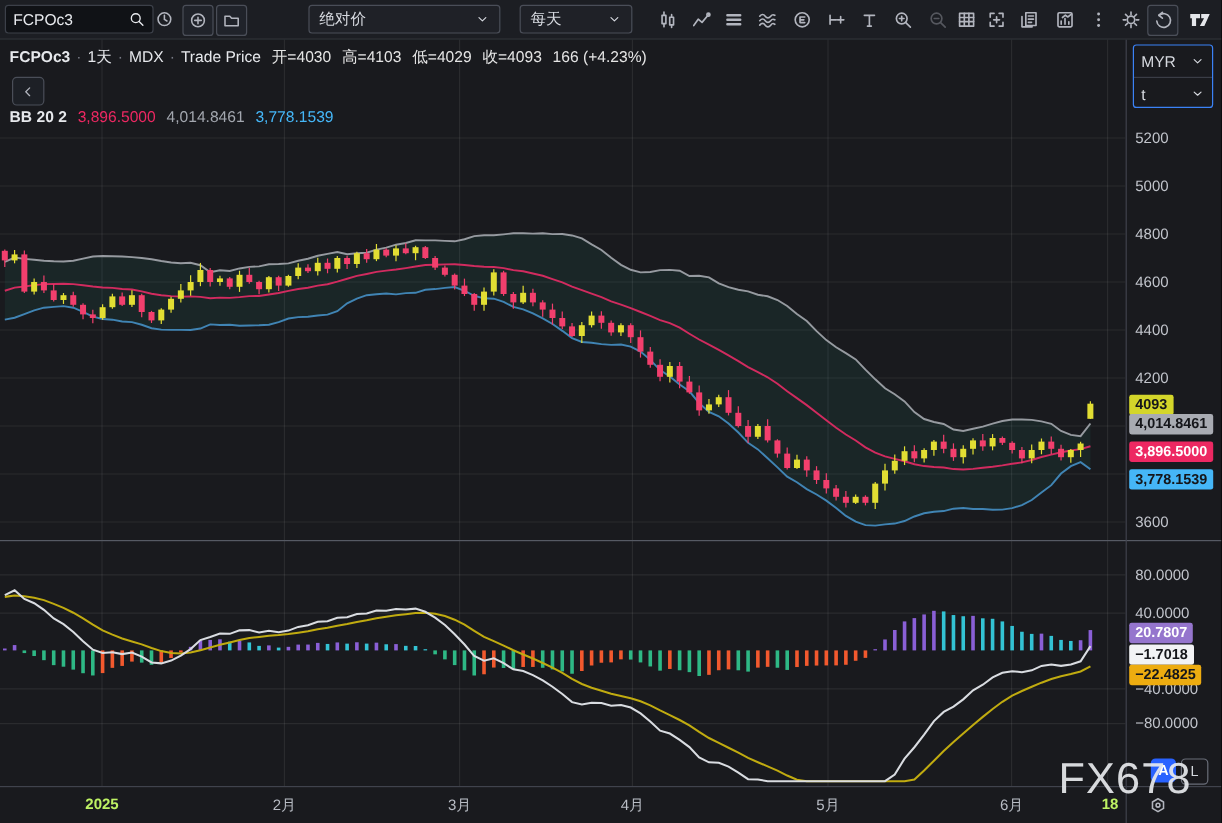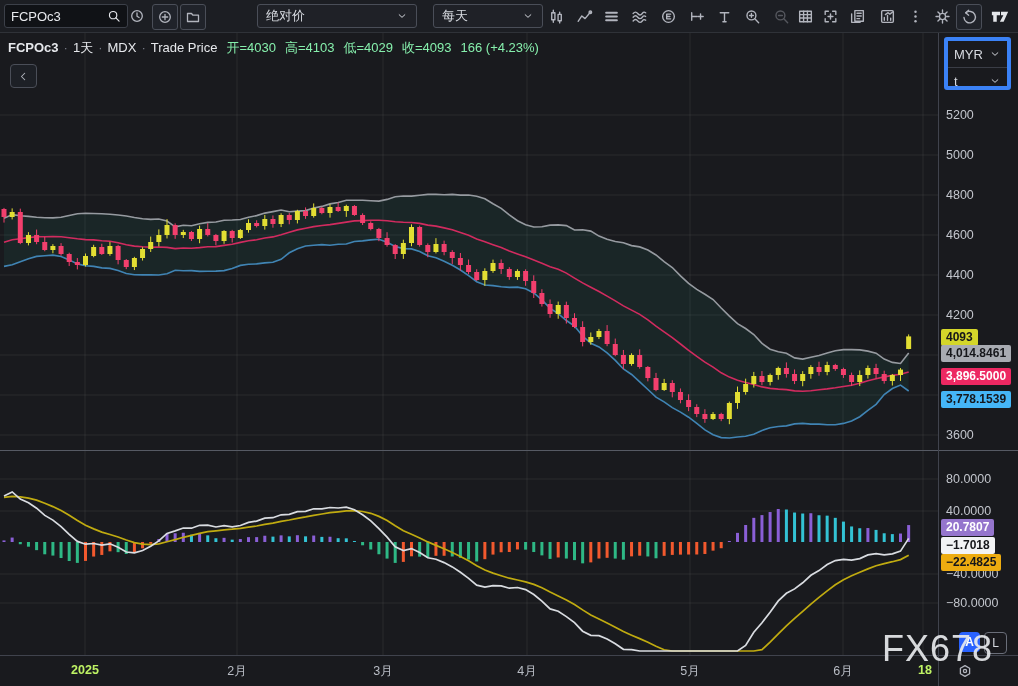--- a/index.html
+++ b/index.html
@@ -19,41 +19,41 @@
   .dropdown{position:absolute;top:4px;height:24px;border:1px solid #4a4e58;border-radius:3px;
           background:#1f2127;display:flex;align-items:center;justify-content:space-between;
           padding:0 8px;box-sizing:border-box;color:#d7dae0;font-size:13px;}
   #logo{position:absolute;left:986px;top:4px;width:28px;height:24px;display:flex;align-items:center;
         justify-content:center;color:#e4e6ea;}
   
   #legend1{position:absolute;left:8px;top:39px;z-index:15;display:flex;align-items:baseline;
            white-space:nowrap;font-size:13px;}
   #legend1 .sep{color:#787b86;margin:0 5px;}
   #legend1 .w{color:#e6e8ec;}
-  #legend1 .ohlc{color:#86efac;margin-left:9px;text-align:right;}
+  #legend1 .ohlc{color:#e5e5e5;margin-left:9px;text-align:right;}
   #chevron-btn{position:absolute;left:10px;top:64px;width:25px;height:22px;border:1px solid #4a4e58;
            border-radius:4px;background:#1d2026;display:flex;align-items:center;justify-content:center;
            color:#b2b5be;z-index:15;cursor:pointer;}
   #legend-bb{position:absolute;left:8px;top:90px;z-index:15;font-size:13px;white-space:nowrap;}
   #legend-bb .t{color:#e6e8ec;font-weight:bold;}
   #legend-macd{position:absolute;left:8px;top:457px;z-index:15;font-size:13px;white-space:nowrap;}
   #legend-macd .t{color:#dfe2e7;}
   .lv{margin-left:9px;}
   
   #price-pane{position:absolute;left:0;top:32px;width:938px;height:418px;z-index:1;}
   #macd-pane{position:absolute;left:0;top:450px;width:938px;height:205px;z-index:1;}
   #pane-divider{position:absolute;left:0;top:450px;width:1018px;height:1px;background:#565a64;z-index:6;}
   #axis-sep{position:absolute;left:938px;top:32px;width:1px;height:654px;background:#40434d;z-index:6;}
   #time-sep{position:absolute;left:0;top:655px;width:1018px;height:1px;background:#40434d;z-index:6;}
   
   #right-axis{position:absolute;left:939px;top:32px;width:79px;height:623px;background:#191a1e;z-index:5;}
   .tick{position:absolute;left:7px;transform:translateY(-50%);color:#c2c5cc;font-size:12.5px;}
   .badge{position:absolute;left:2px;height:17px;line-height:17px;padding:0 5px;border-radius:2px;
          font-size:12px;font-weight:bold;white-space:nowrap;}
-  #cur-box{position:absolute;left:5px;top:5px;width:67px;height:53px;border:4px solid #3b82f6;
+  #cur-box{position:absolute;left:5px;top:5px;width:67px;height:53px;border:1px solid #3b82f6;
          border-radius:3px;box-sizing:border-box;}
   #cur-box .row{height:26px;display:flex;align-items:center;justify-content:space-between;
          padding:0 6px;color:#d7dae0;font-size:13px;}
   #cur-box .row+.row{border-top:1px solid #3a3d46;}
   
   #time-axis{position:absolute;left:0;top:656px;width:1018px;height:30px;background:#191a1e;z-index:5;}
   .tlabel{position:absolute;top:7px;transform:translateX(-50%);color:#b9bdc5;font-size:12.5px;}
   .tlabel.em{color:#bef264;font-weight:bold;}
   
   #btn-auto{position:absolute;left:959px;top:632px;width:21px;height:20px;background:#2962ff;color:#fff;
@@ -103,21 +103,21 @@
         </div>
       </div>
     <div class="dropdown" id="price-type-dd" style="left:257px;width:160px;gap:37px;">
       <span>绝对价</span>
       <span class="dd-ch">
           <svg width="12" height="12" viewBox="0 0 16 16" class="ic" fill="none" stroke="currentColor" stroke-width="1.3" stroke-linecap="round" stroke-linejoin="round">
             <path d="M4.2 6.3L8 9.8l3.8-3.5"></path>
           </svg>
         </span>
     </div>
-    <div class="dropdown" id="interval-dd" style="left:433px;width:110px;">
+    <div class="dropdown" id="interval-dd" style="left:433px;width:94px;">
       <span>每天</span>
       <span class="dd-ch">
           <svg width="12" height="12" viewBox="0 0 16 16" class="ic" fill="none" stroke="currentColor" stroke-width="1.3" stroke-linecap="round" stroke-linejoin="round">
             <path d="M4.2 6.3L8 9.8l3.8-3.5"></path>
           </svg>
         </span>
     </div>
     <div id="right-icons">
         <div class="tb-btn" style="left: 544px;">
           <svg width="17" height="17" viewBox="0 0 16 16" class="ic" fill="none" stroke="currentColor" stroke-width="1.3" stroke-linecap="round" stroke-linejoin="round">
@@ -607,20 +607,23 @@
     <span class="sep">·</span>
     <span class="w">Trade Price</span>
     <span id="ohlc-items"><span class="ohlc">开=4030</span><span class="ohlc">高=4103</span><span class="ohlc">低=4029</span><span class="ohlc">收=4093</span></span>
     <span class="ohlc">166 (+4.23%)</span>
   </div>
   <div id="chevron-btn">
       <svg width="13" height="13" viewBox="0 0 16 16" class="ic" fill="none" stroke="currentColor" stroke-width="1.3" stroke-linecap="round" stroke-linejoin="round">
         <path d="M9.5 4L5.5 8l4 4"></path>
       </svg>
     </div>
+  <div id="legend-bb">
+    <span class="t">BB 20 2</span><span id="bb-vals"><span class="lv" style="color: rgb(237, 40, 98);">3,896.5000</span><span class="lv" style="color: rgb(163, 167, 175);">4,014.8461</span><span class="lv" style="color: rgb(69, 182, 247);">3,778.1539</span></span>
+  </div>
 
   <div id="right-axis">
     <div id="cur-box">
       <div class="row">
         <span>MYR</span>
         <span class="dd-ch">
             <svg width="12" height="12" viewBox="0 0 16 16" class="ic" fill="none" stroke="currentColor" stroke-width="1.3" stroke-linecap="round" stroke-linejoin="round">
               <path d="M4.2 6.3L8 9.8l3.8-3.5"></path>
             </svg>
           </span>

